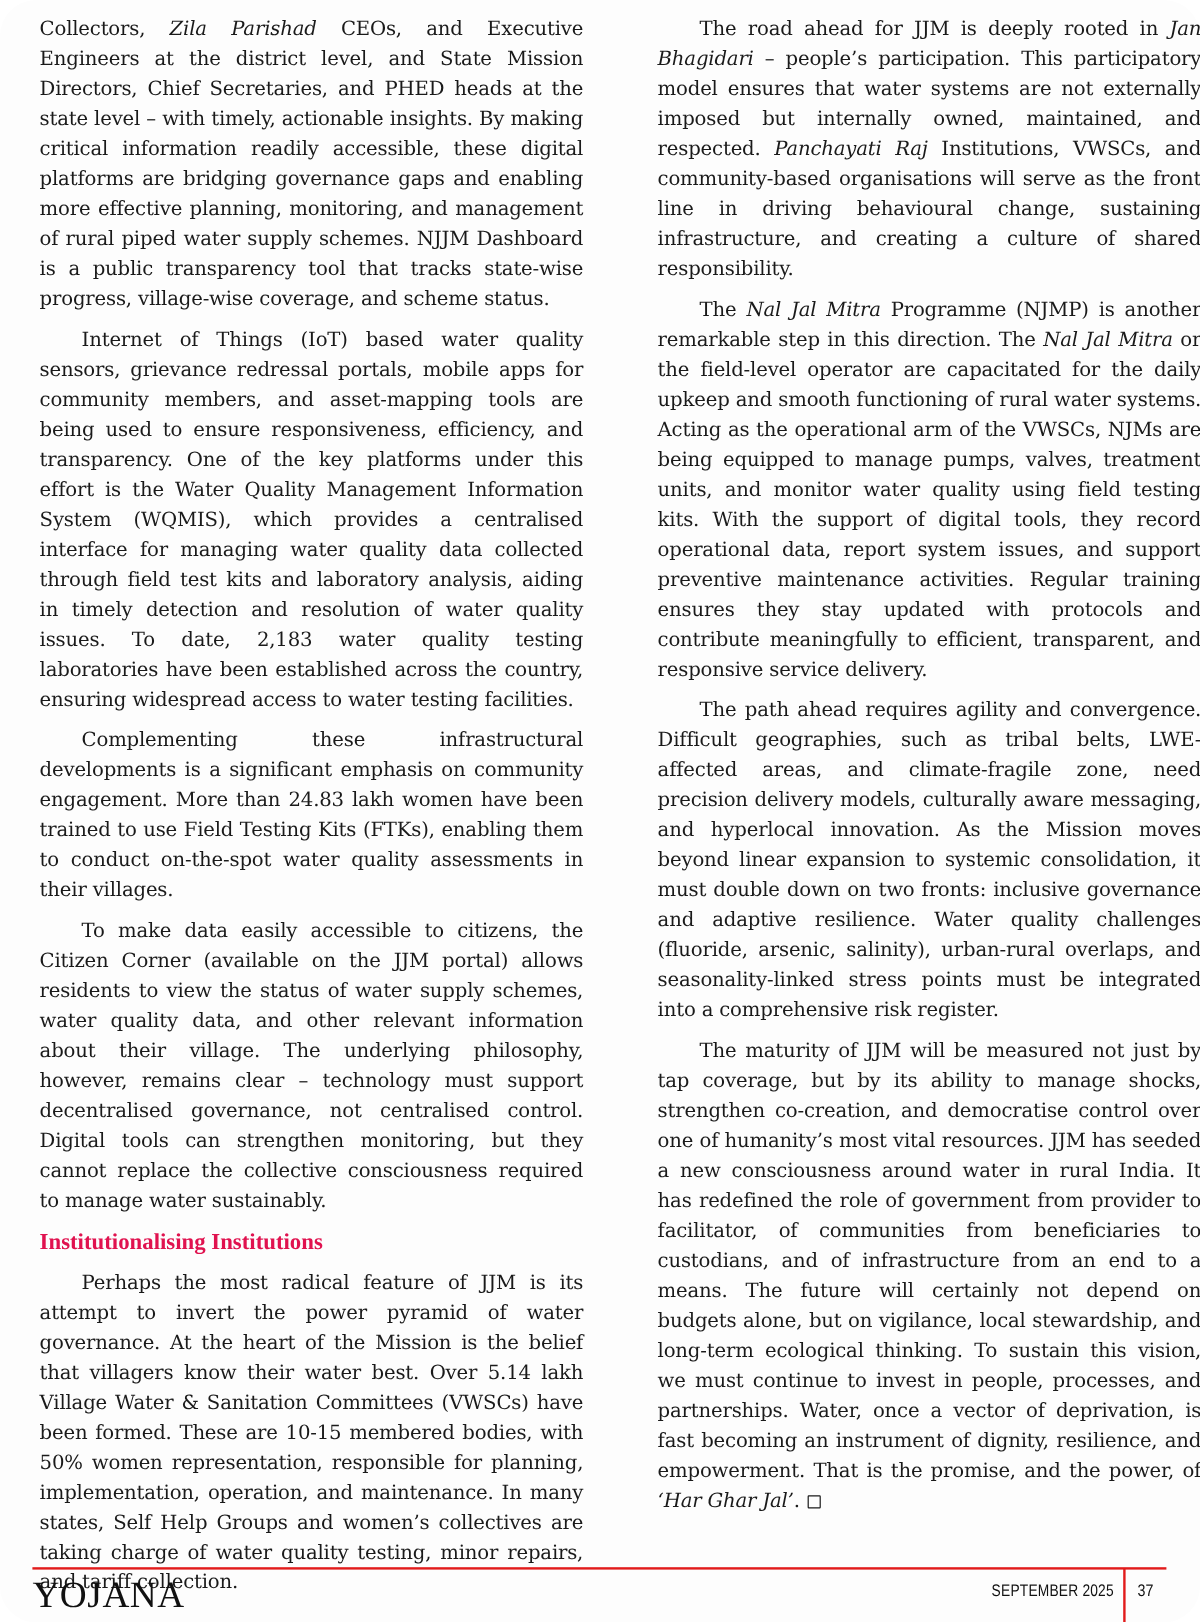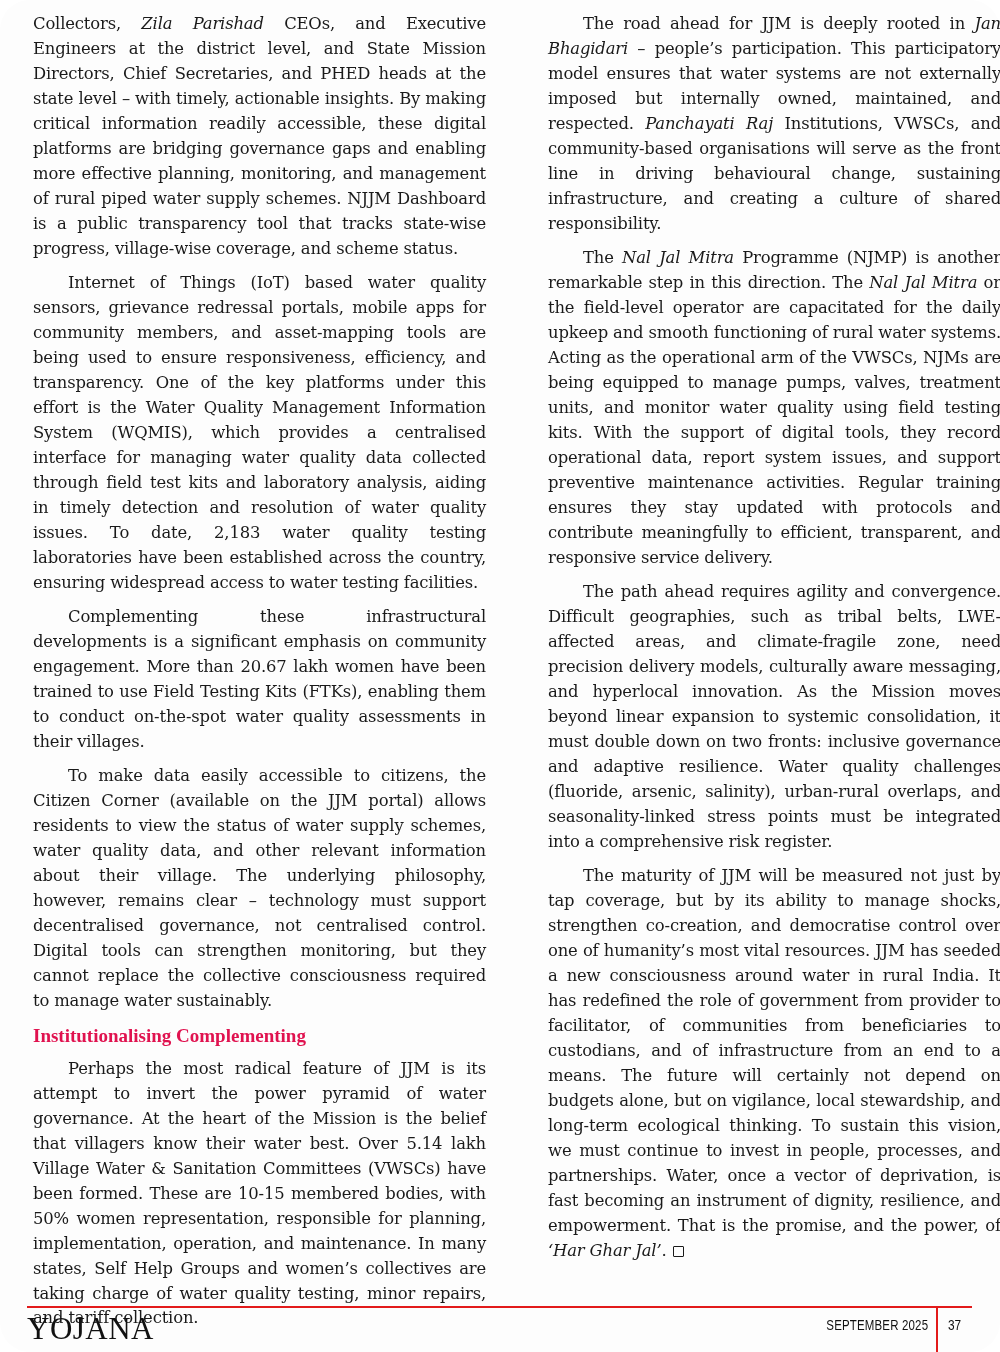--- a/index.html
+++ b/index.html
@@ -111,23 +111,23 @@
 </head>
 <body>
 
 <div class="page">
 
   <div class="column col-left">
     <p class="para no-indent">
       <span>Collectors, </span><em>Zila Parishad</em><span> CEOs, and Executive Engineers at the district level, and State Mission Directors, Chief Secretaries, and PHED heads at the state level – with timely, actionable insights. By making critical information readily accessible, these digital platforms are bridging governance gaps and enabling more effective planning, monitoring, and management of rural piped water supply schemes. NJJM Dashboard is a public transparency tool that tracks state-wise progress, village-wise coverage, and scheme status.</span>
     </p>
     <p class="para">Internet of Things (IoT) based water quality sensors, grievance redressal portals, mobile apps for community members, and asset-mapping tools are being used to ensure responsiveness, efficiency, and transparency. One of the key platforms under this effort is the Water Quality Management Information System (WQMIS), which provides a centralised interface for managing water quality data collected through field test kits and laboratory analysis, aiding in timely detection and resolution of water quality issues. To date, 2,183 water quality testing laboratories have been established across the country, ensuring widespread access to water testing facilities.</p>
-    <p class="para">Complementing these infrastructural developments is a significant emphasis on community engagement. More than 20.67 lakh women have been trained to use Field Testing Kits (FTKs), enabling them to conduct on-the-spot water quality assessments in their villages.</p>
+    <p class="para">Complementing these infrastructural developments is a significant emphasis on community engagement. More than 24.83 lakh women have been trained to use Field Testing Kits (FTKs), enabling them to conduct on-the-spot water quality assessments in their villages.</p>
     <p class="para">To make data easily accessible to citizens, the Citizen Corner (available on the JJM portal) allows residents to view the status of water supply schemes, water quality data, and other relevant information about their village. The underlying philosophy, however, remains clear – technology must support decentralised governance, not centralised control. Digital tools can strengthen monitoring, but they cannot replace the collective consciousness required to manage water sustainably.</p>
-    <h2 class="section-heading">Institutionalising Complementing</h2>
+    <h2 class="section-heading">Institutionalising Institutions</h2>
     <p class="para">Perhaps the most radical feature of JJM is its attempt to invert the power pyramid of water governance. At the heart of the Mission is the belief that villagers know their water best. Over 5.14 lakh Village Water &amp; Sanitation Committees (VWSCs) have been formed. These are 10-15 membered bodies, with 50% women representation, responsible for planning, implementation, operation, and maintenance. In many states, Self Help Groups and women’s collectives are taking charge of water quality testing, minor repairs, and tariff collection.</p>
   </div>
 
   <div class="column col-right">
     <p class="para">
       <span>The road ahead for JJM is deeply rooted in </span><em>Jan Bhagidari</em><span> – people’s participation. This participatory model ensures that water systems are not externally imposed but internally owned, maintained, and respected. </span><em>Panchayati Raj</em><span> Institutions, VWSCs, and community-based organisations will serve as the front line in driving behavioural change, sustaining infrastructure, and creating a culture of shared responsibility.</span>
     </p>
     <p class="para">
       <span>The </span><em>Nal Jal Mitra</em><span> Programme (NJMP) is another remarkable step in this direction. The </span><em>Nal Jal Mitra</em><span> or the field-level operator are capacitated for the daily upkeep and smooth functioning of rural water systems. Acting as the operational arm of the VWSCs, NJMs are being equipped to manage pumps, valves, treatment units, and monitor water quality using field testing kits. With the support of digital tools, they record operational data, report system issues, and support preventive maintenance activities. Regular training ensures they stay updated with protocols and contribute meaningfully to efficient, transparent, and responsive service delivery.</span>
     </p>

